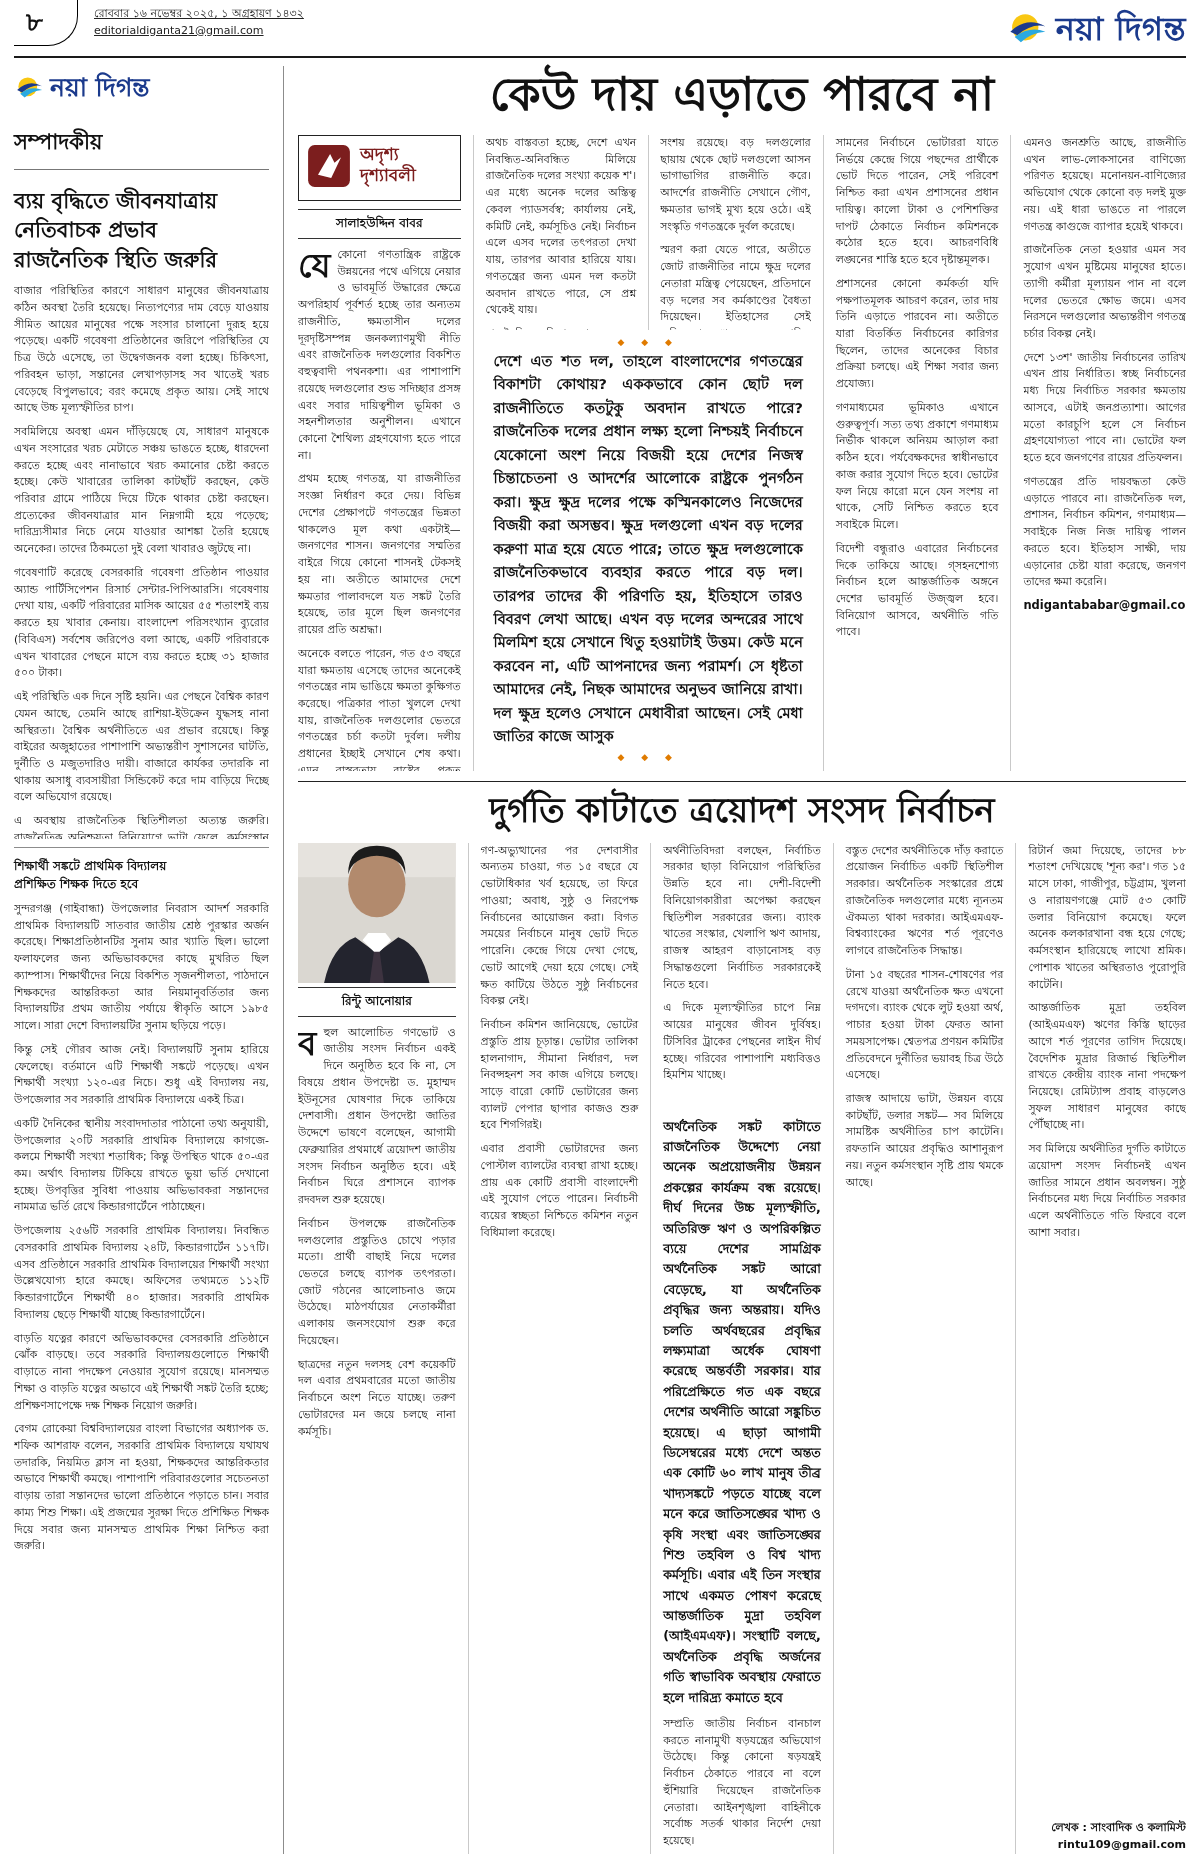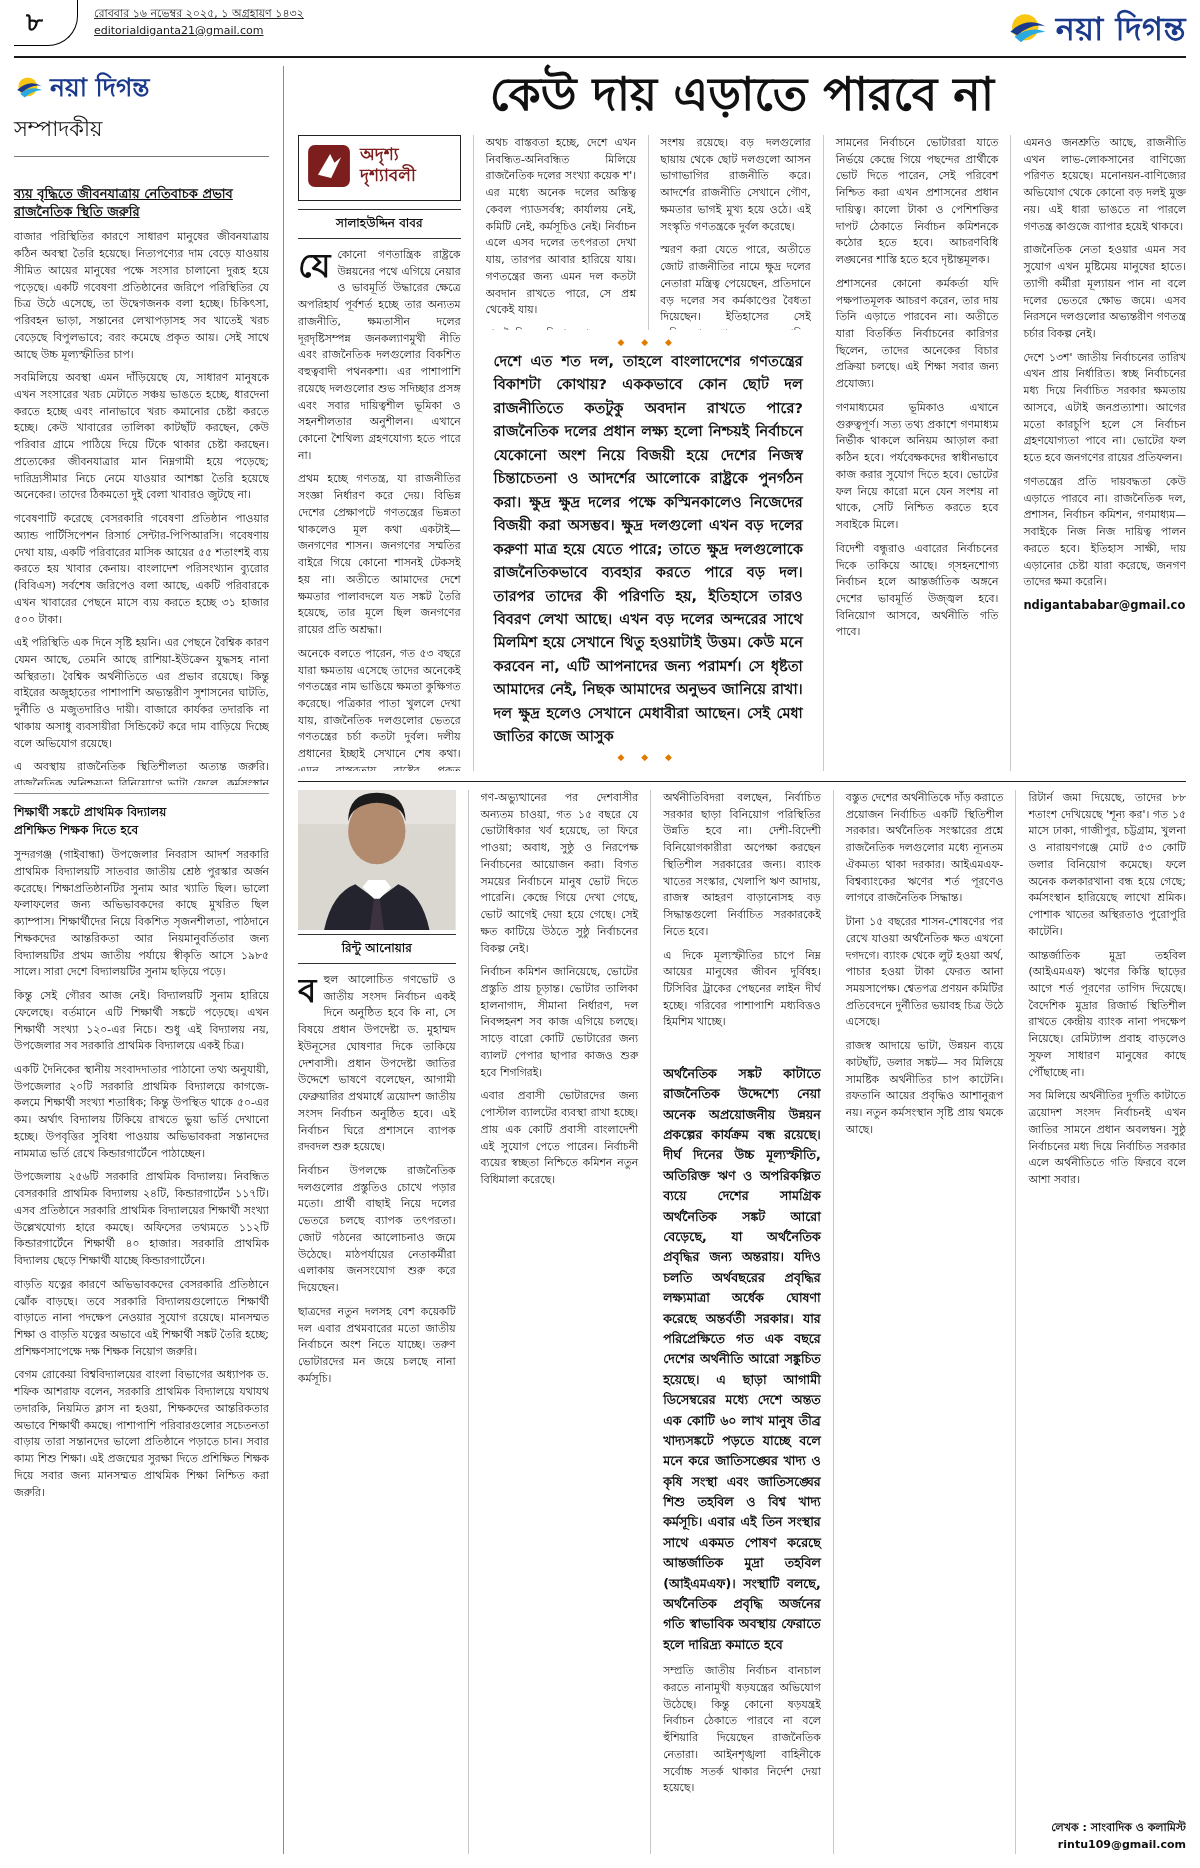--- a/index.html
+++ b/index.html
@@ -17,22 +17,22 @@
 
   
   .content { display:flex; height:1806px; padding:8px 0 10px; }
   .left-col { width:270px; padding:2px 14px 0 0; border-right:1px solid #8c8c8c; display:flex; flex-direction:column; }
   .right-col { flex:1; min-width:0; padding-left:14px; display:flex; flex-direction:column; }
 
   
   .brand-block { padding-bottom:8px; border-bottom:1px solid #777; }
   .brand-row { display:flex; align-items:center; gap:6px; }
   .brand-row .brand-text { font-size:25px; font-weight:bold; color:#1b3a8c; }
-  .section-label { font-size:21px; font-weight:normal; margin-top:2px; }
-  .editorial-headline { font-size:13px; font-weight:bold; line-height:1.4; margin:28px 0 8px;text-decoration:underline; }
+  .section-label { font-size:21px; font-weight:bold; margin-top:15px; }
+  .editorial-headline { font-size:21px; font-weight:bold; line-height:1.4; margin:17px 0 8px; }
   .body-sm { font-size:10.8px; line-height:1.55; text-align:justify; }
   .body-sm p { margin:0 0 7px; }
   .editorial-body { height:556px; overflow:hidden; }
   .edu-section { border-top:1px solid #8c8c8c; margin-top:8px; padding-top:10px; display:flex; flex-direction:column; flex:1; min-height:0; }
   .edu-headline { font-size:12px; font-weight:bold; line-height:1.45; margin-bottom:8px; }
   .edu-body { flex:1; overflow:hidden; }
 
   
   .art1-headline { text-align:center; font-size:46px; font-weight:800; line-height:1.15; margin:2px 0 14px; }
   .art1-cols { display:flex; height:636px; overflow:hidden; }
@@ -194,20 +194,21 @@
               <p class="para">রাজনৈতিক নেতা হওয়ার এমন সব সুযোগ এখন মুষ্টিমেয় মানুষের হাতে। ত্যাগী কর্মীরা মূল্যায়ন পান না বলে দলের ভেতরে ক্ষোভ জমে। এসব নিরসনে দলগুলোর অভ্যন্তরীণ গণতন্ত্র চর্চার বিকল্প নেই।</p>
               <p class="para">দেশে ১৩শ' জাতীয় নির্বাচনের তারিখ এখন প্রায় নির্ধারিত। স্বচ্ছ নির্বাচনের মধ্য দিয়ে নির্বাচিত সরকার ক্ষমতায় আসবে, এটাই জনপ্রত্যাশা। আগের মতো কারচুপি হলে সে নির্বাচন গ্রহণযোগ্যতা পাবে না। ভোটের ফল হতে হবে জনগণের রায়ের প্রতিফলন।</p>
               <p class="para">গণতন্ত্রের প্রতি দায়বদ্ধতা কেউ এড়াতে পারবে না। রাজনৈতিক দল, প্রশাসন, নির্বাচন কমিশন, গণমাধ্যম— সবাইকে নিজ নিজ দায়িত্ব পালন করতে হবে। ইতিহাস সাক্ষী, দায় এড়ানোর চেষ্টা যারা করেছে, জনগণ তাদের ক্ষমা করেনি।</p>
             </div>
           <div class="art-footer-email">ndigantababar@gmail.com</div>
         </div>
       </div>
 
       <div class="art-divider"></div>
 
+      <div class="art2-headline">দুর্গতি কাটাতে ত্রয়োদশ সংসদ নির্বাচন</div>
 
       <div class="art2-cols">
         <div>
           <div class="author-photo">
             <svg viewBox="0 0 110 130" preserveAspectRatio="xMidYMid slice">
               <rect x="0" y="0" width="110" height="130" fill="#dad7d1"></rect>
               <rect x="0" y="0" width="110" height="40" fill="#e6e3de"></rect>
               <ellipse cx="55" cy="45" rx="20" ry="23" fill="#b28a6d"></ellipse>
               <path d="M35 38 Q 35 18 55 18 Q 75 18 75 38 Q 73 26 55 25 Q 38 26 35 38 Z" fill="#1c1c1c"></path>
               <path d="M16 130 Q 19 90 40 82 L 55 93 L 70 82 Q 91 90 94 130 Z" fill="#23242e"></path>

